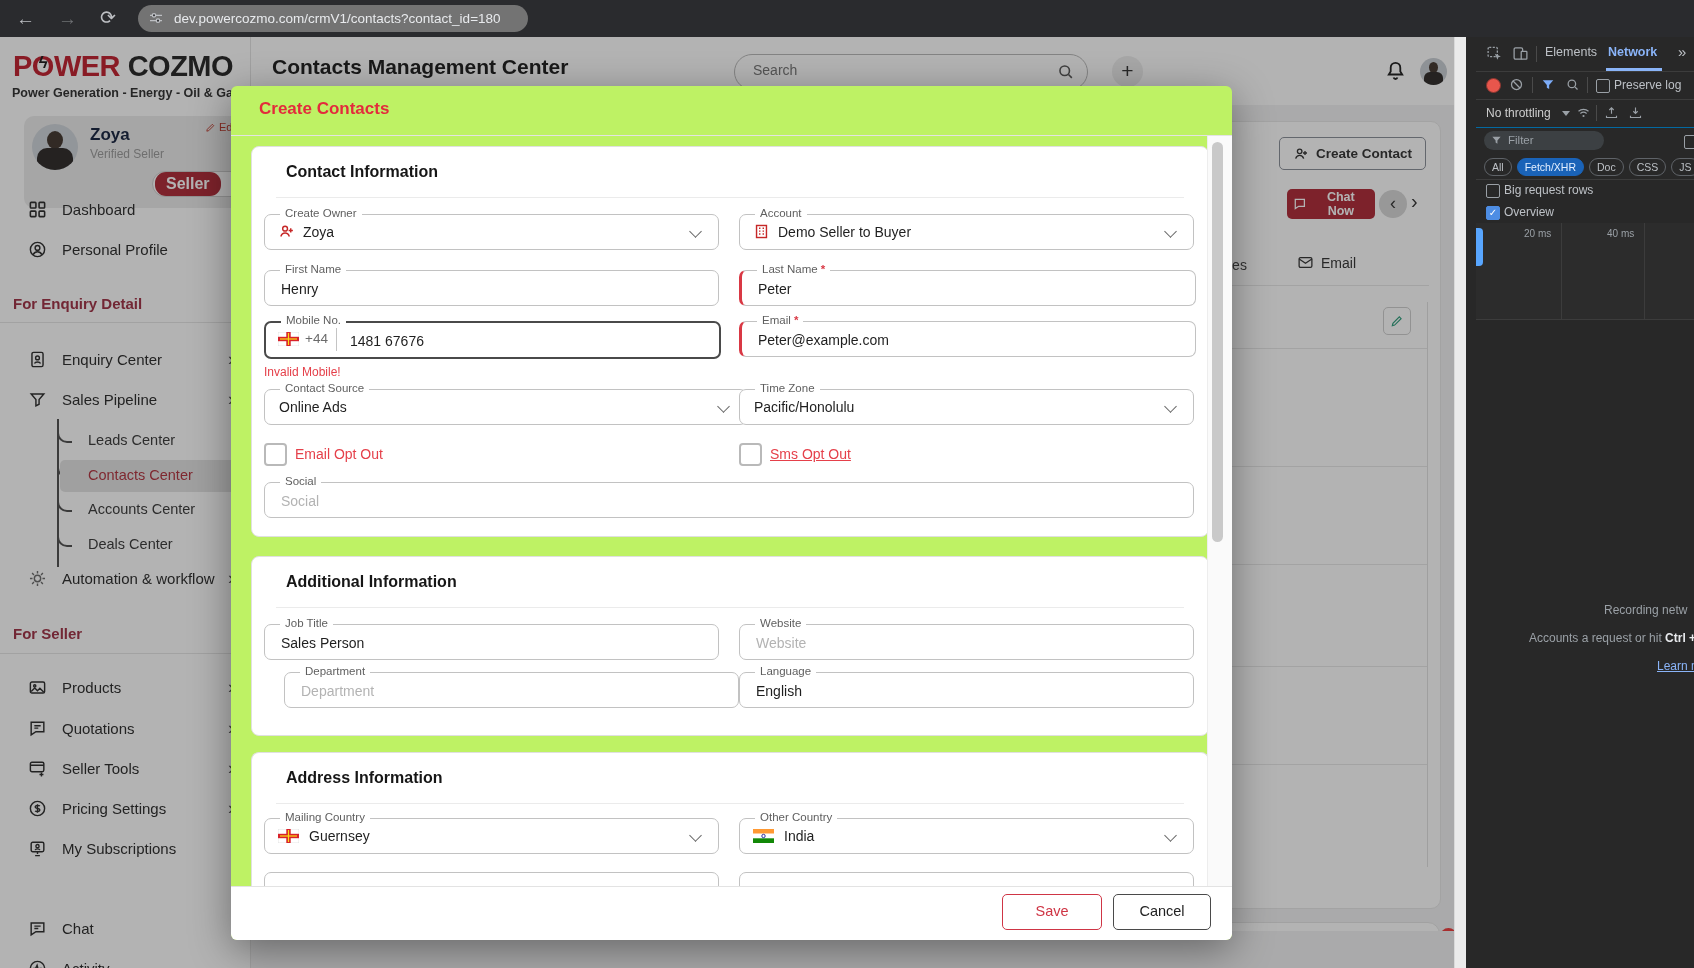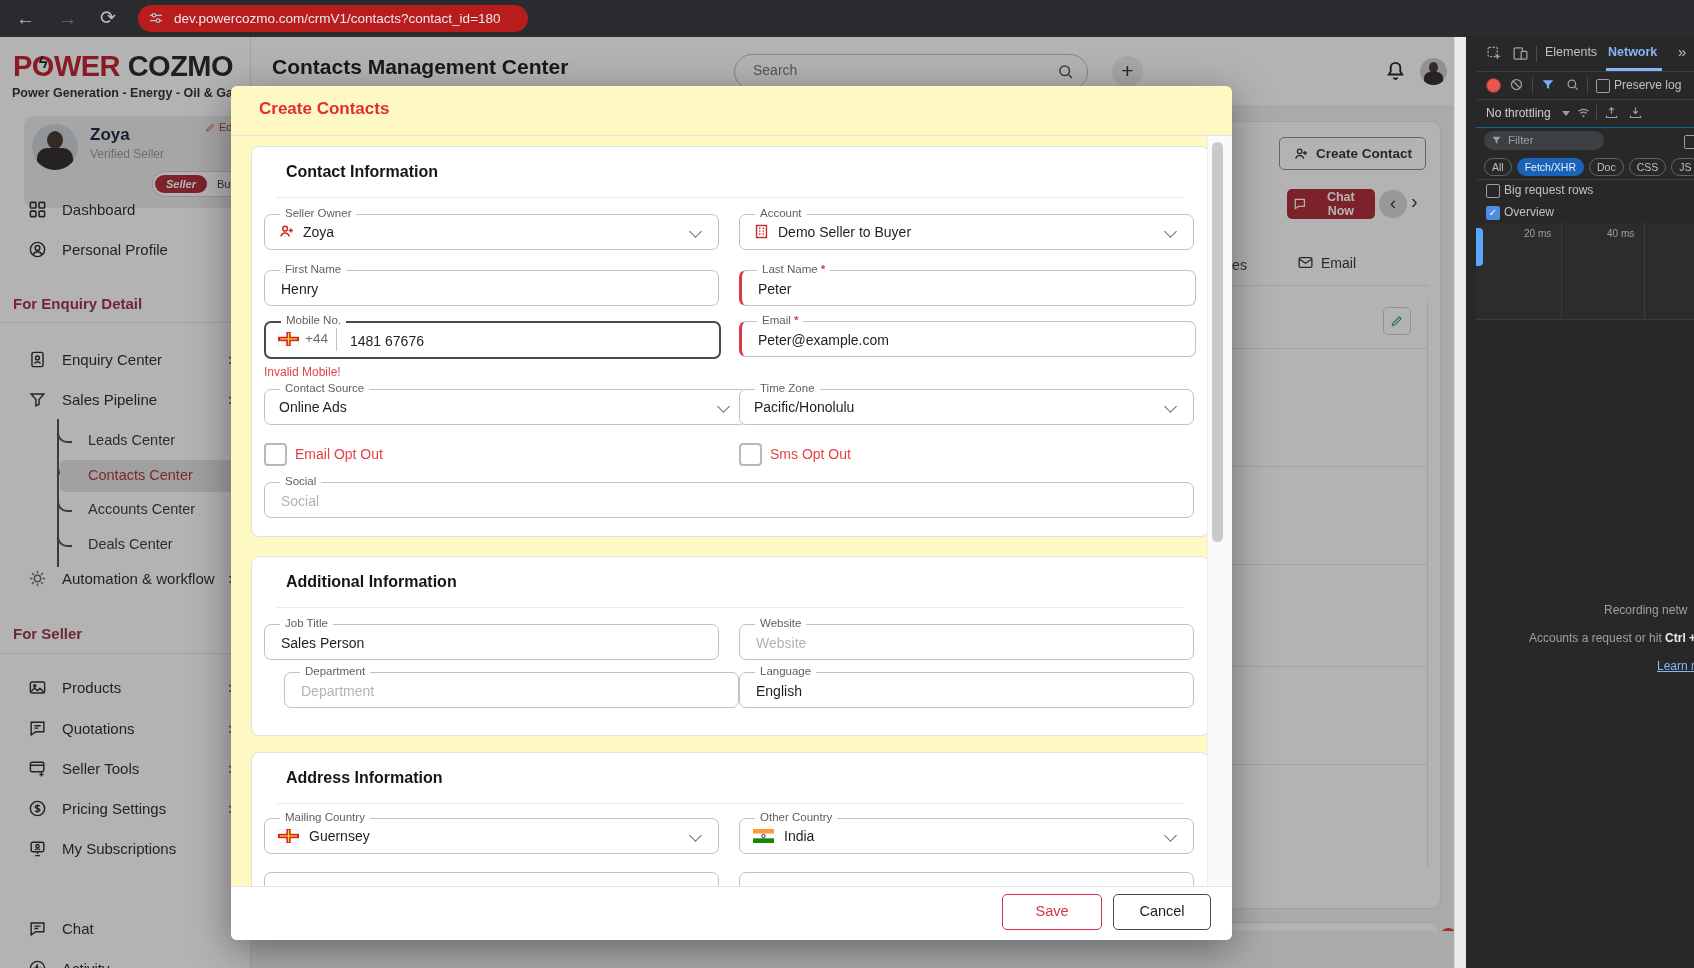--- a/index.html
+++ b/index.html
@@ -4,37 +4,37 @@
 <style>
   html,body{margin:0;padding:0;background:#555;}
   #screen{position:relative;width:1694px;height:968px;overflow:hidden;background:#f2f2f3;
           font-family:"Liberation Sans","DejaVu Sans",sans-serif;color:#222;}
   .abs{position:absolute;}
   svg{display:block;}
   
   .chrome{left:0;top:0;width:1694px;height:37px;background:#2a2b2e;z-index:30;}
   .chrome .navic{color:#bdbfc3;font-size:19px;line-height:37px;}
   .chrome .navic.dis{color:#6e7073;}
-  .urlpill{left:100px;top:5px;width:400px;height:27px;background:#b91c1c;border-radius:14px;}
+  .urlpill{left:100px;top:5px;width:400px;height:27px;background:#737373;border-radius:14px;}
   
   .sidebar{left:0;top:37px;width:250px;height:931px;background:#fff;border-right:1px solid #e4e4e4;z-index:1;overflow:hidden;}
   .logo{left:13px;top:13px;font-weight:800;font-size:29px;letter-spacing:-0.5px;white-space:nowrap;}
   .logo .red{color:#c21f2e;} .logo .dark{color:#262626;}
   .logo .o{display:inline-block;position:relative;color:#c21f2e;}
   .logo .o .bolt{position:absolute;left:7px;top:3px;font-size:17px;color:#1b1b1b;font-weight:700;}
   .tagline{left:12px;top:49px;font-size:12.5px;font-weight:700;color:#303030;white-space:nowrap;}
   .pcard{left:24px;top:79px;width:222px;height:92px;background:#ececec;border-radius:10px;}
   .avatar1{left:8px;top:8px;width:46px;height:46px;border-radius:50%;background:#cfd4da;overflow:hidden;}
   .avatar1 .hd{position:absolute;left:15px;top:7px;width:16px;height:18px;border-radius:50%;background:#42362e;}
   .avatar1 .bd{position:absolute;left:5px;top:24px;width:36px;height:26px;border-radius:10px 10px 0 0;background:#2e2a28;}
   .pname{left:66px;top:9px;font-size:17px;font-weight:700;color:#16233f;}
   .pstatus{left:66px;top:31px;font-size:12px;color:#9a9a9a;}
   .pedit{right:8px;top:5px;font-size:11px;color:#c0392b;}
   .toggle{left:128px;top:55px;height:24px;background:#fff;border:1px solid #cfcfcf;border-radius:13px;display:flex;align-items:center;padding:0 2px;}
-  .toggle .sel{background:#b02a37;color:#fff;border-radius:11px;padding:3px 11px;font-size:11px;font-weight:700;font-style:italic;}
+  .toggle .sel{background:#b02a37;color:#fff;border-radius:11px;padding:3px 11px;font-size:16px;font-weight:700;}
   .toggle .uns{color:#333;padding:3px 10px;font-size:11px;}
   .nav-item{left:0;width:250px;height:38px;}
   .nav-item .nlabel{position:absolute;left:62px;top:9px;font-size:15px;color:#2b2b2b;}
   .nav-item .nicon{position:absolute;left:28px;top:8px;color:#2b2b2b;}
   .nav-item .narrow{position:absolute;right:16px;top:7px;font-size:18px;color:#555;}
   .nav-head{left:13px;font-size:15px;font-weight:600;color:#a03246;}
   .nav-div{left:0;width:250px;height:1px;background:#e6e6e6;}
   .sub-item{left:60px;width:180px;height:32px;border-radius:5px;}
   .sub-item .nlabel{position:absolute;left:28px;top:7px;font-size:14.5px;color:#3a3a3a;}
   .sub-item.active{background:#e4e4e4;}
@@ -51,21 +51,21 @@
   .maincard{left:16px;top:16px;width:1173px;height:786px;background:#fff;border-radius:10px;border:1px solid #e7e7e7;}
   .btn-outline{border:1px solid #8a8f98;border-radius:5px;background:#fff;color:#333;font-size:13.5px;font-weight:600;display:flex;align-items:center;gap:7px;justify-content:center;}
   .chatnow{background:#b02a37;color:#fff;border-radius:5px;font-size:12.5px;font-weight:600;display:flex;align-items:center;gap:6px;justify-content:center;}
   .circbtn{width:28px;height:28px;border-radius:50%;background:#d7d7d7;color:#333;text-align:center;line-height:26px;font-size:18px;}
   .hline{background:#e8e8e8;height:1px;}
   .vline{background:#e2e2e2;width:1px;}
   .historycard{left:18px;top:817px;width:1170px;height:120px;background:#fff;border-radius:12px 12px 0 0;border:1px solid #e5e5e5;}
   .fabbadge{left:1190px;top:823px;width:17px;height:17px;border-radius:50%;background:#ef3b3b;color:#fff;font-size:10px;text-align:center;line-height:17px;font-weight:700;}
   
   .overlay{left:0;top:37px;width:1454px;height:931px;background:rgba(18,18,18,0.32);z-index:40;}
-  .modal{left:231px;top:86px;width:1001px;height:854px;background:#fef9c3;border-radius:6px;z-index:50;box-shadow:0 10px 40px rgba(0,0,0,.4);overflow:hidden;}
+  .modal{left:231px;top:86px;width:1001px;height:854px;background:#bef264;border-radius:6px;z-index:50;box-shadow:0 10px 40px rgba(0,0,0,.4);overflow:hidden;}
   .mtitle{left:28px;top:13px;font-size:17px;font-weight:700;color:#e32b3c;}
   .mheaddiv{left:0;top:49px;width:1001px;height:1px;background:#e3e3e3;}
   .card{background:#fff;border:1px solid #e0e0e0;border-radius:8px;}
   .cardhead{position:absolute;left:34px;top:16px;font-size:16px;font-weight:700;color:#161616;}
   .carddiv{position:absolute;left:24px;right:24px;top:50px;height:1px;background:#ebebeb;}
   .fld{border:1px solid #c2c2c2;border-radius:7px;background:#fff;}
   .fld.req{border-left:3px solid #d93844;}
   .fld.focus{border:2px solid #4a4a4a;}
   .flbl{position:absolute;top:-8px;left:15px;background:#fff;padding:0 5px;font-size:11.5px;color:#5f5f5f;white-space:nowrap;}
   .flbl .ast{color:#d93844;font-weight:700;}
@@ -379,21 +379,21 @@
   <div class="abs modal">
     <div class="abs mtitle">Create Contacts</div>
     <div class="abs mheaddiv"></div>
 
     <div class="abs card" style="left:20px;top:60px;width:956px;height:389px;">
       <div class="cardhead">Contact Information</div>
       <div class="carddiv"></div>
     </div>
 
     <div class="abs fld" style="left:33px;top:128px;width:453px;height:34px;">
-      <span class="flbl"><span>Seller Owner</span></span>
+      <span class="flbl"><span>Create Owner</span></span>
       <span class="abs" style="left:13px;top:8px;">
           <svg width="17" height="17" viewBox="0 0 24 24" fill="none" stroke="#c62828" stroke-width="2">
             <circle cx="10" cy="8" r="3.4"></circle>
             <path d="M4 19c1-3.4 4-4.9 6-4.9s5 1.5 6 4.9M18 7.5v6M15 10.5h6"></path>
           </svg>
         </span>
       <span class="fval" style="left:38px;">Zoya</span>
       <span class="chev"></span>
     </div>
     <div class="abs fld" style="left:508px;top:128px;width:453px;height:34px;">
@@ -445,21 +445,21 @@
     </div>
     <div class="abs fld" style="left:508px;top:303px;width:453px;height:34px;">
       <span class="flbl"><span>Time Zone</span></span>
       <span class="fval">Pacific/Honolulu</span>
       <span class="chev"></span>
     </div>
 
     <div class="abs mcb" style="left:33px;top:357px;"></div>
     <div class="abs optlbl" style="left:64px;top:360px;">Email Opt Out</div>
     <div class="abs mcb" style="left:508px;top:357px;"></div>
-    <div class="abs optlbl" style="left:539px;top:360px;">Sms Opt Out</div>
+    <div class="abs optlbl" style="left:539px;top:360px;text-decoration:underline;">Sms Opt Out</div>
 
     <div class="abs fld" style="left:33px;top:396px;width:928px;height:34px;">
       <span class="flbl"><span>Social</span></span>
       <input style="width: 90%;" placeholder="Social">
     </div>
 
     <div class="abs card" style="left: 20px;top:470px;width:956px;height:178px;">
       <div class="cardhead">Additional Information</div>
       <div class="carddiv"></div>
     </div>

